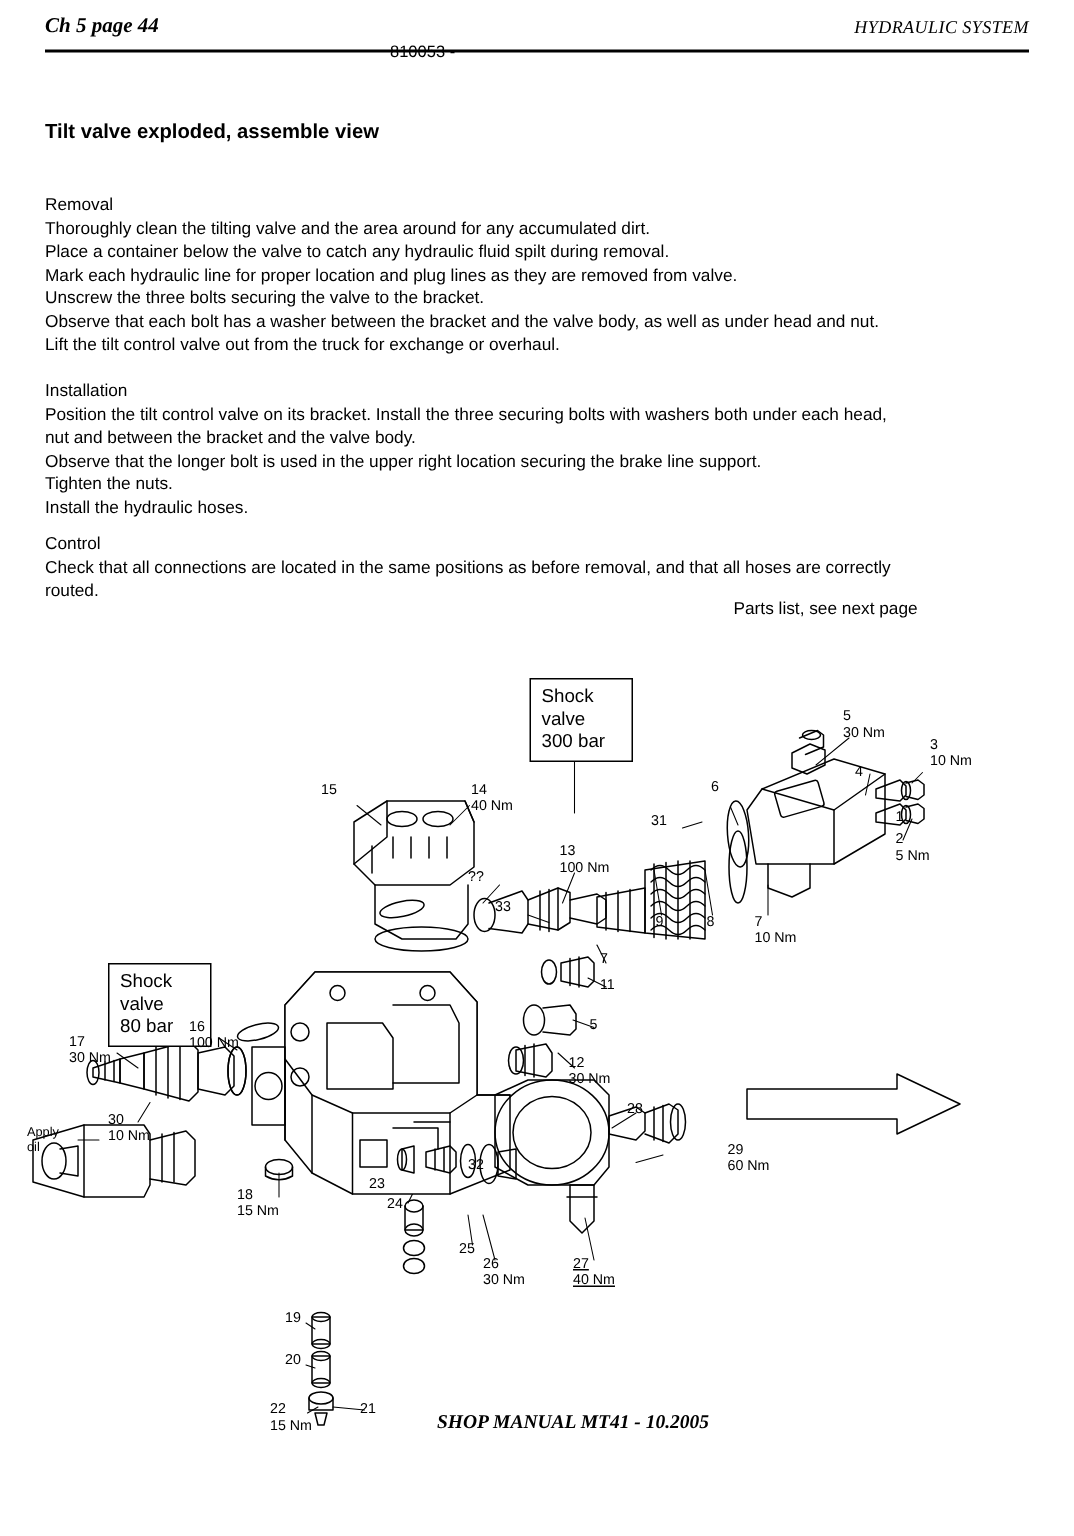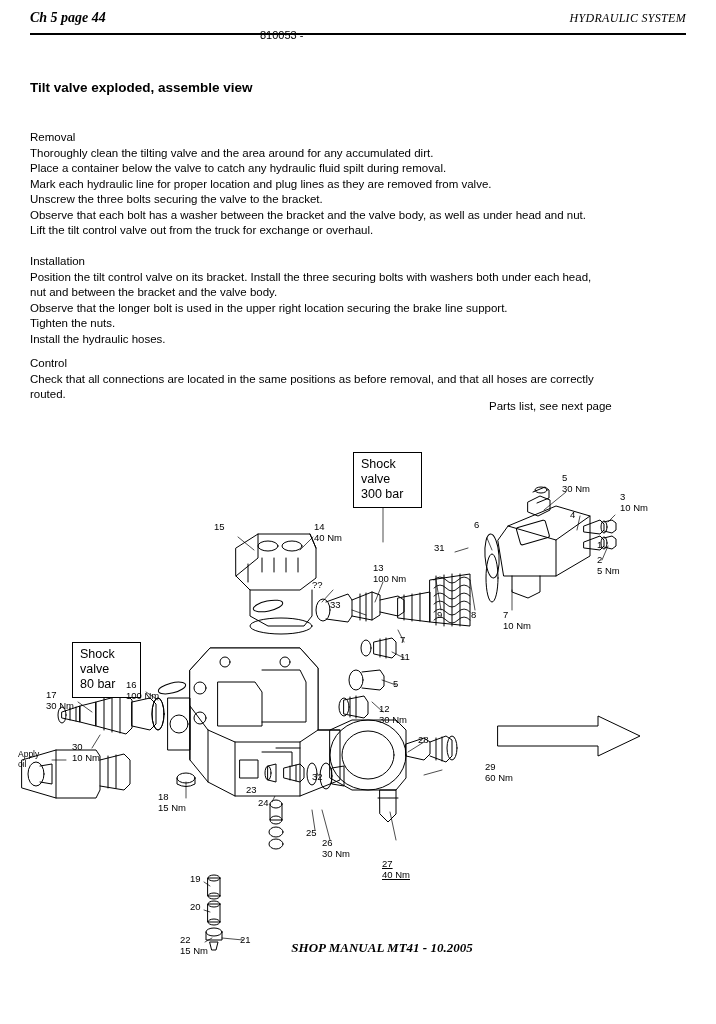--- a/index.html
+++ b/index.html
@@ -409,21 +409,21 @@
     <div class="lbl small" style="left:18px; top:320px;">Apply
 oil</div>
     <div class="lbl" style="left:158px; top:362px;">18
 15 Nm</div>
     <div class="lbl" style="left:246px; top:355px;">23</div>
     <div class="lbl" style="left:258px; top:368px;">24</div>
     <div class="lbl" style="left:312px; top:342px;">32</div>
     <div class="lbl" style="left:306px; top:398px;">25</div>
     <div class="lbl" style="left:322px; top:408px;">26
 30 Nm</div>
-    <div class="lbl" style="left:382px; top:429px;text-decoration:underline;">27
+    <div class="lbl" style="left:382px; top:408px;text-decoration:underline;">27
 40 Nm</div>
     <div class="lbl" style="left:418px; top:305px;">28</div>
     <div class="lbl" style="left:437px; top:332px;margin-left:48px;">29
 60 Nm</div>
     <div class="lbl" style="left:190px; top:444px;">19</div>
     <div class="lbl" style="left:190px; top:472px;">20</div>
     <div class="lbl" style="left:240px; top:505px;">21</div>
     <div class="lbl" style="left:180px; top:505px;">22
 15 Nm</div>
   </div>

